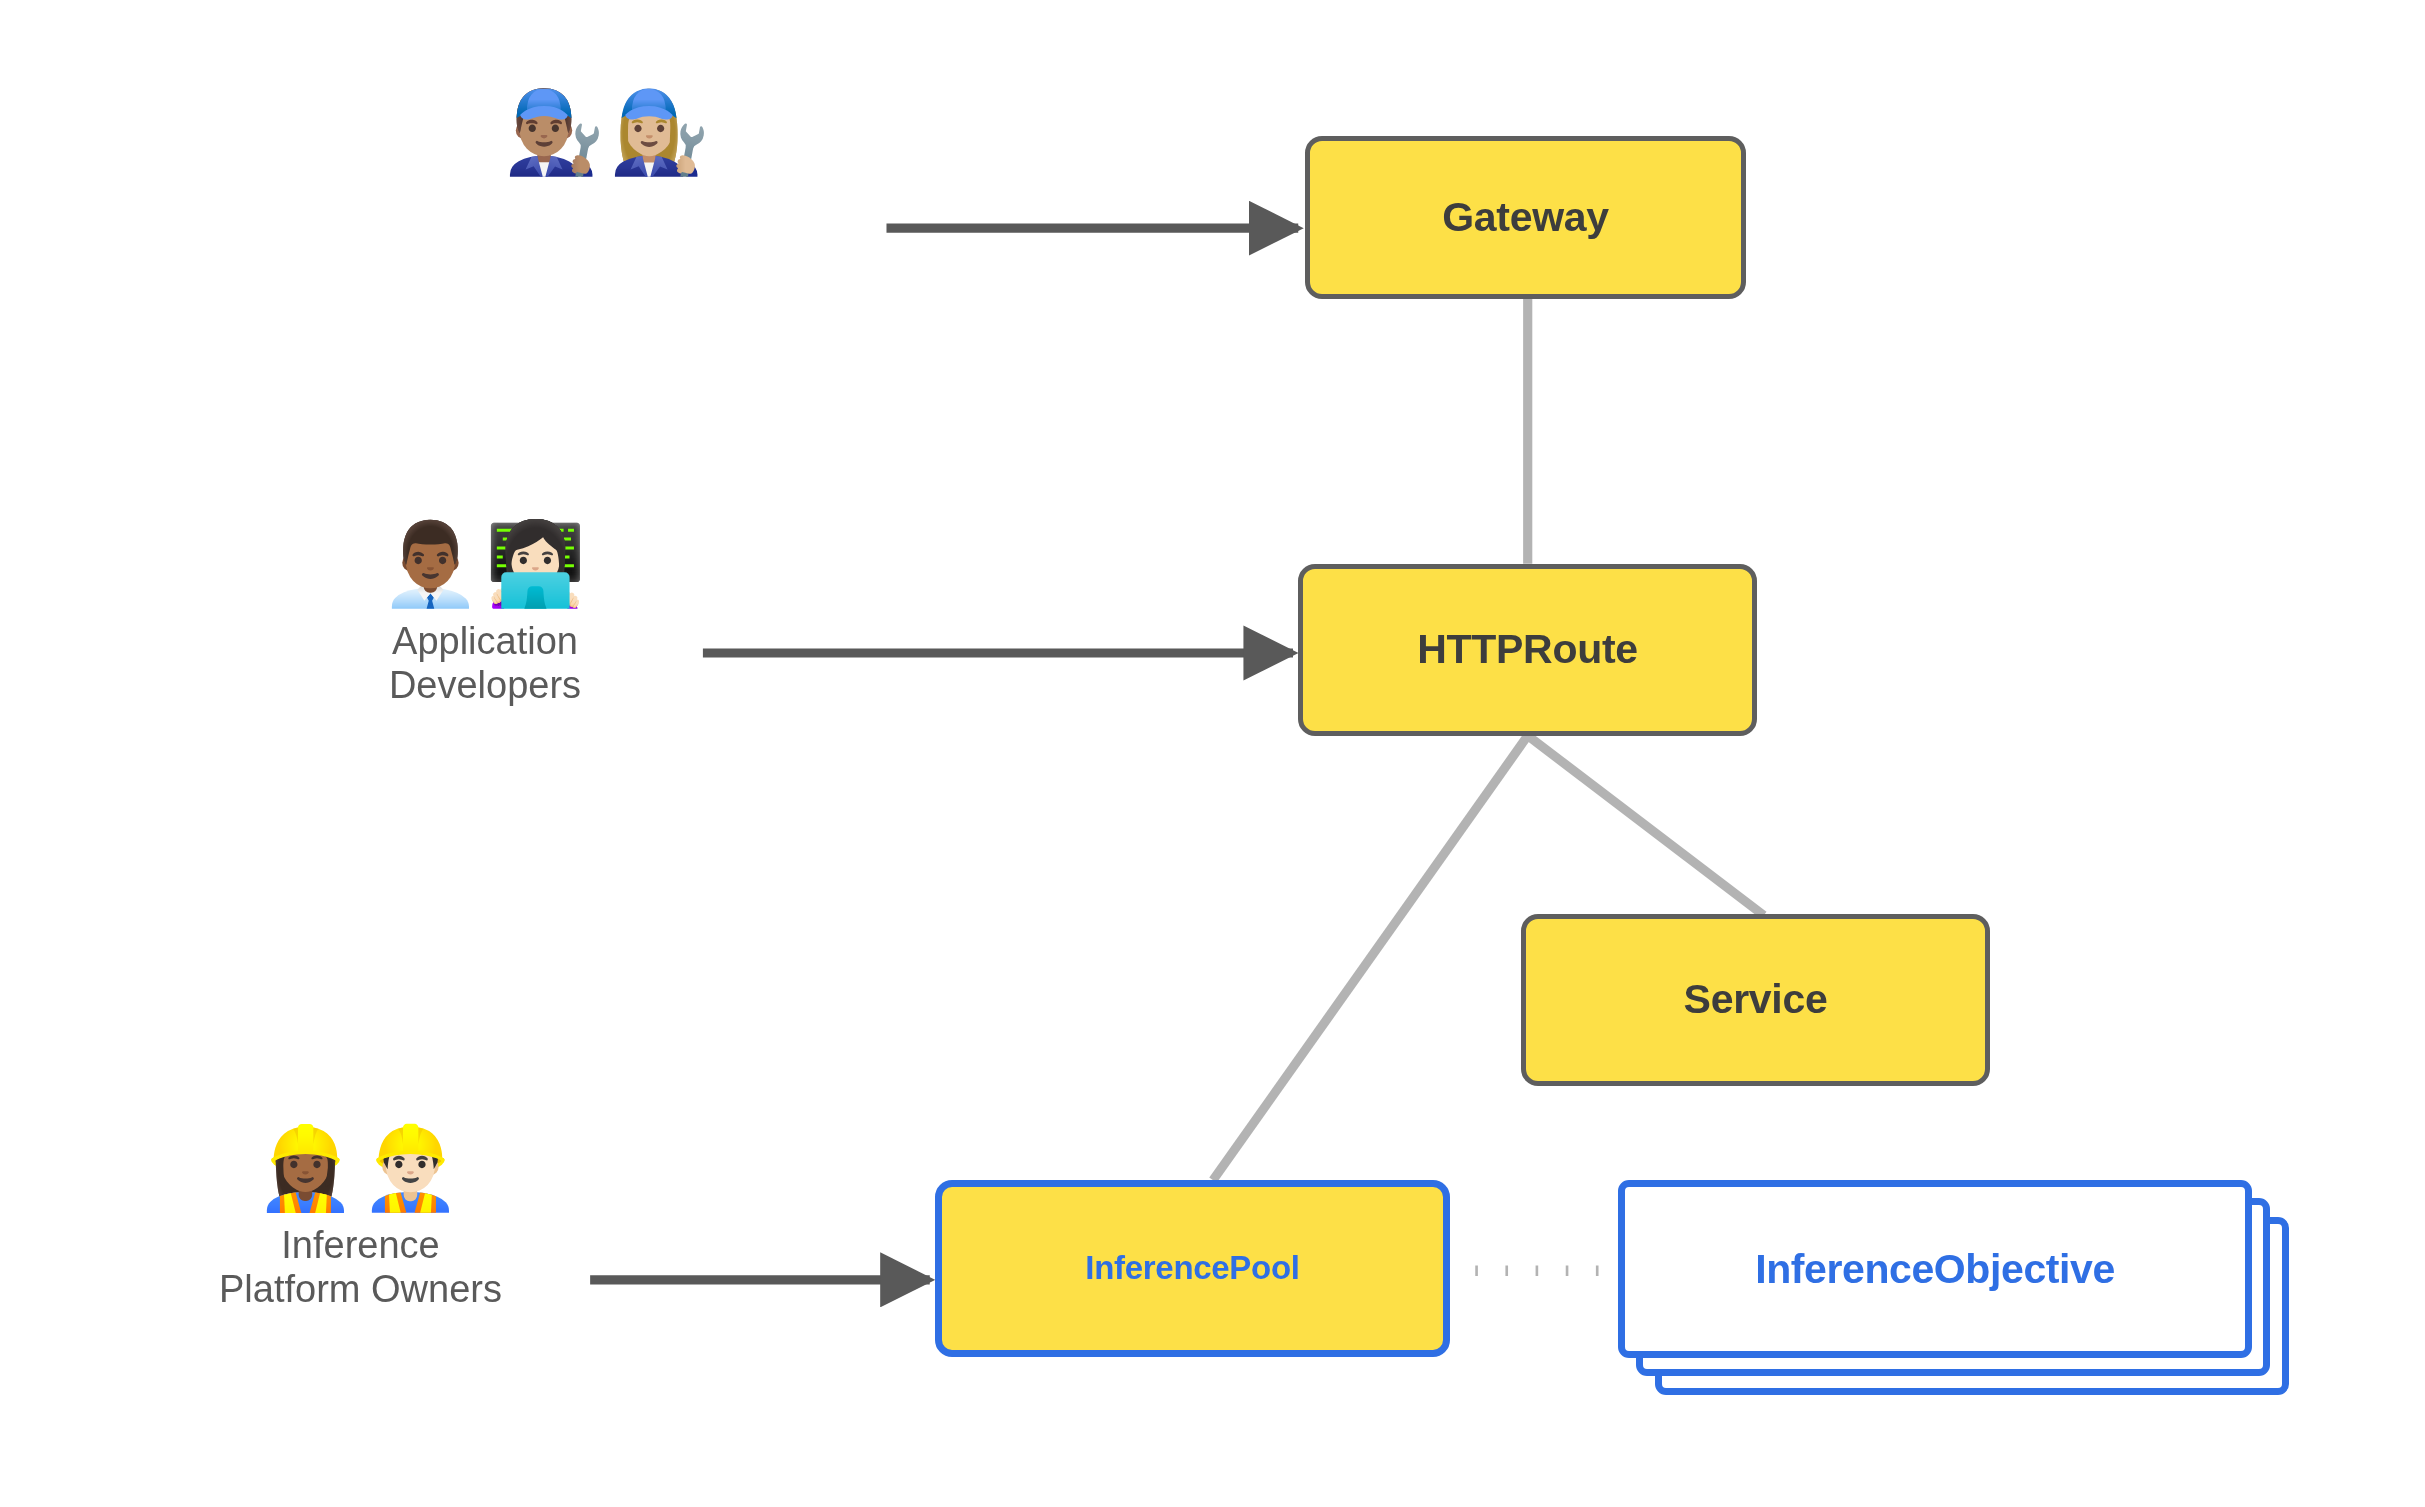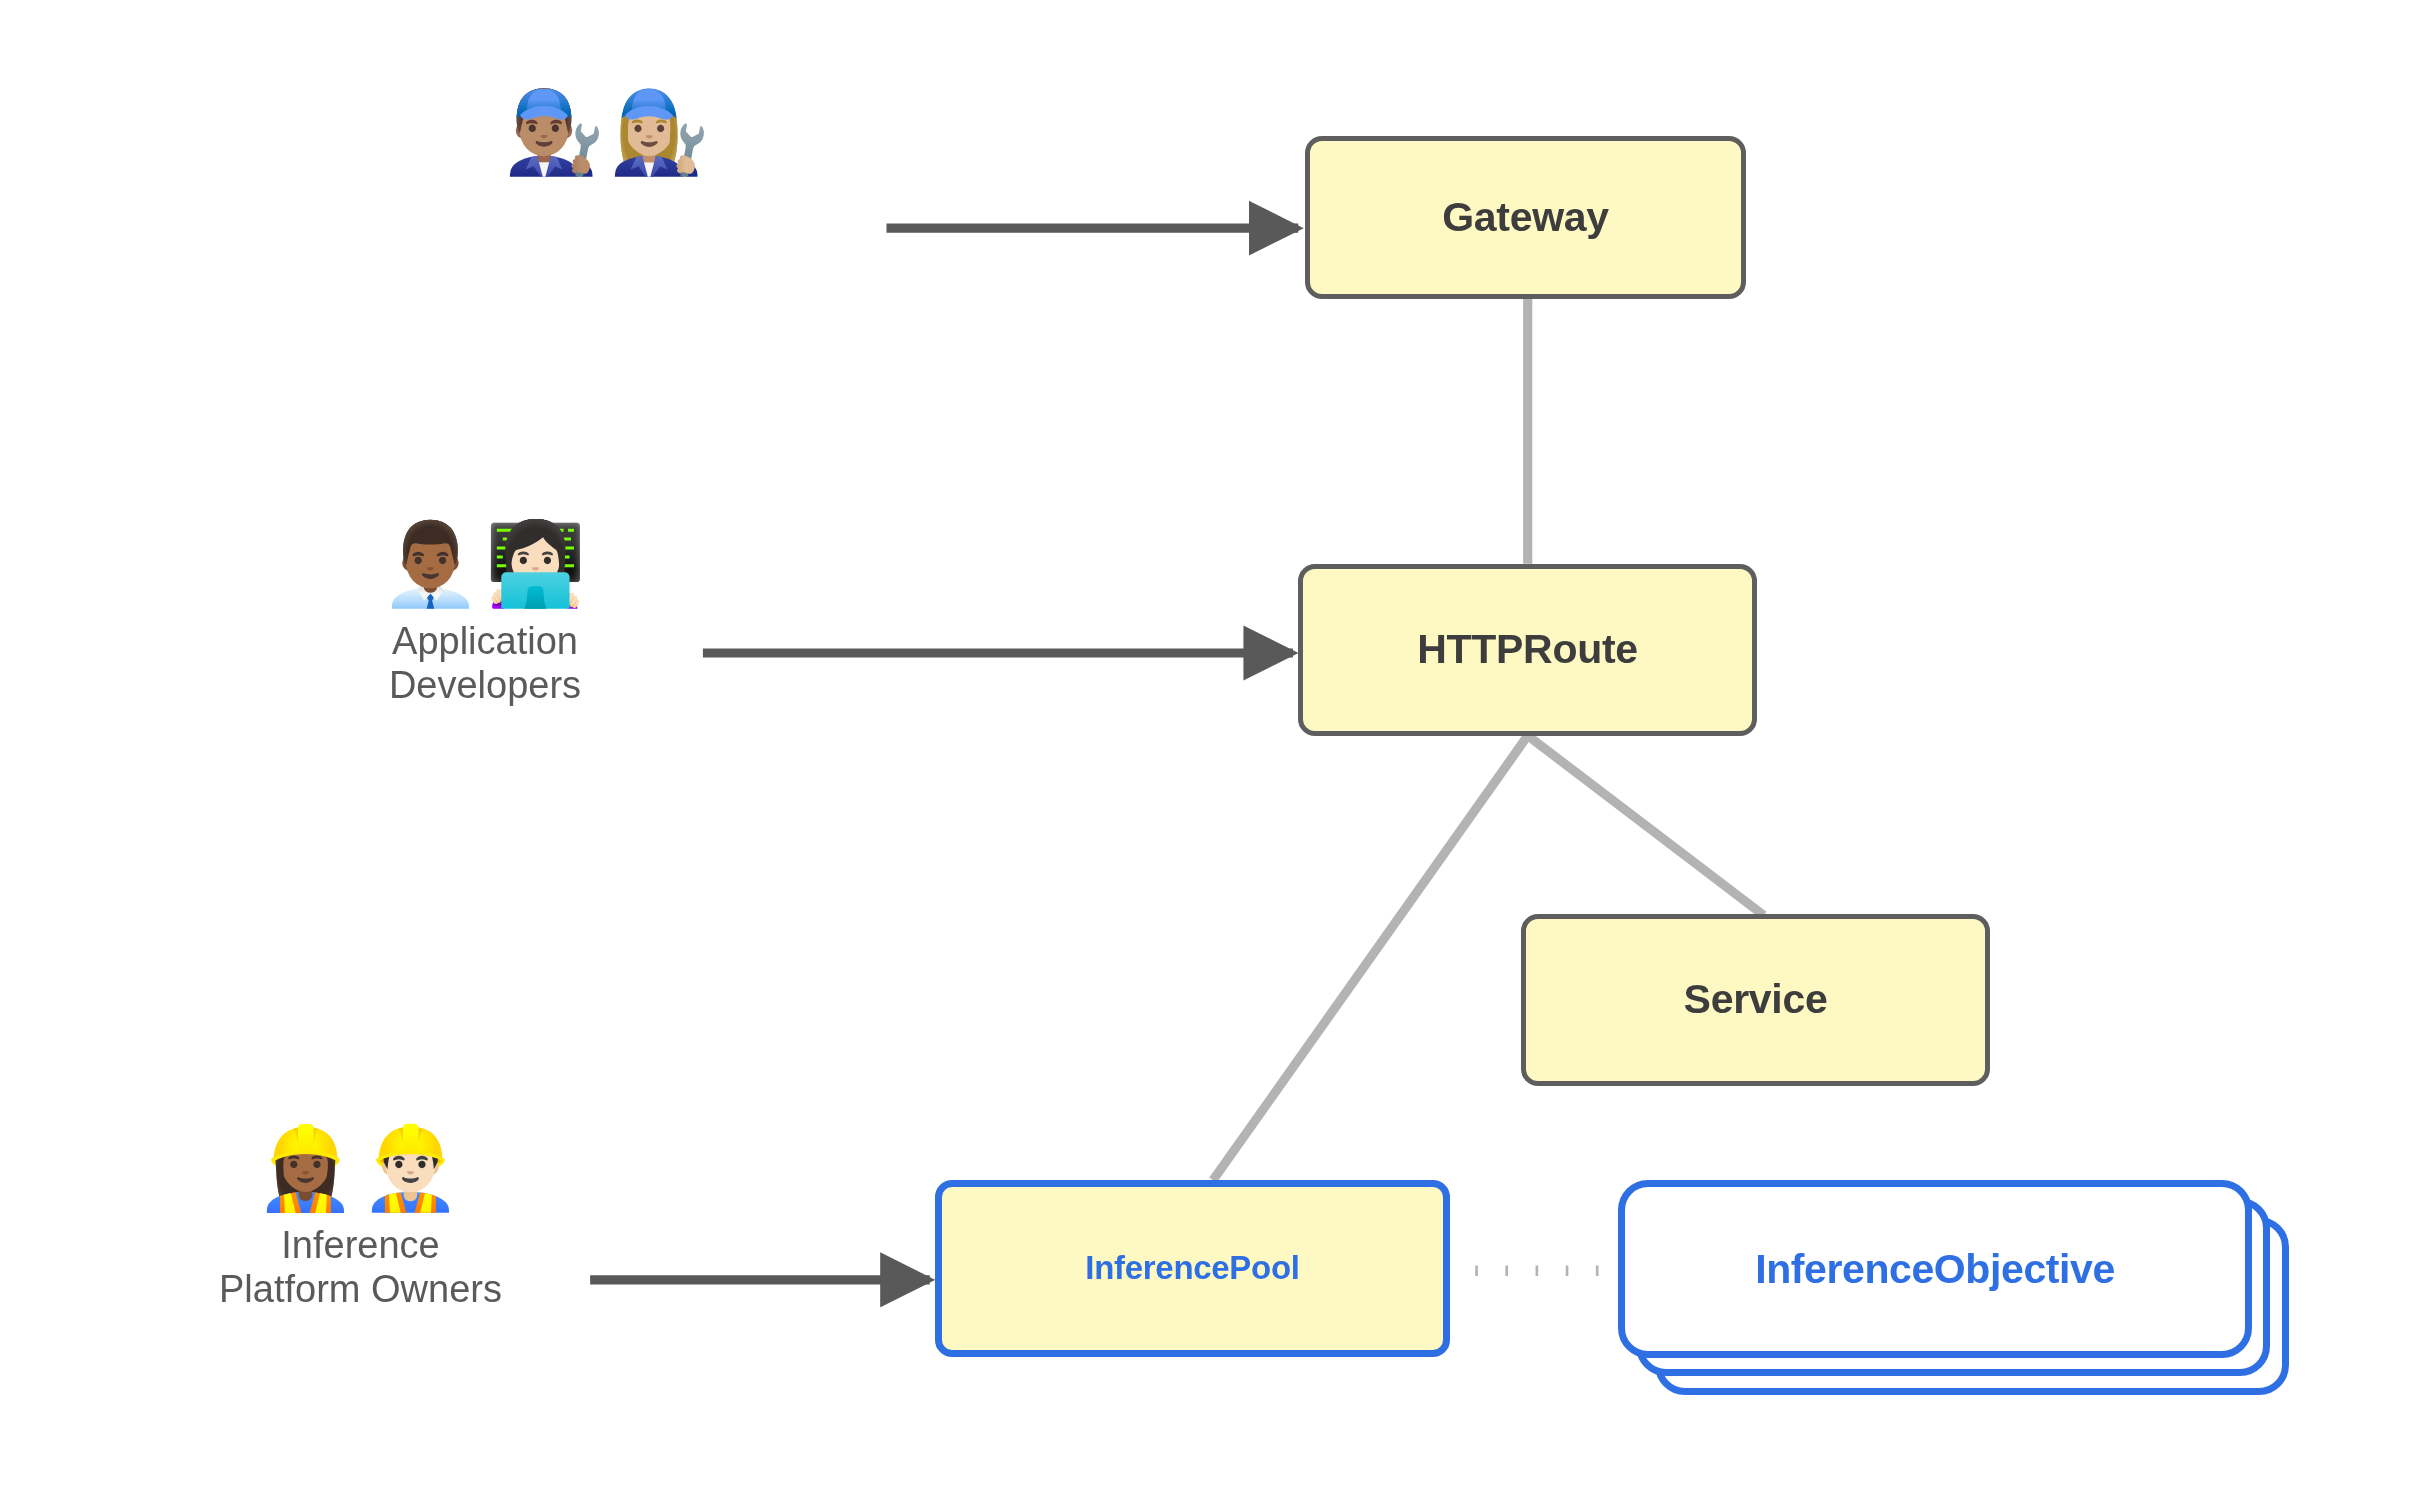--- a/index.html
+++ b/index.html
@@ -24,21 +24,21 @@
     left: 0;
     top: 0;
     width: 2426px;
     height: 1508px;
     pointer-events: none;
   }
   
   .node {
     position: absolute;
     box-sizing: border-box;
-    background: #fef9c3;
+    background: #fde047;
     border-style: solid;
     border-radius: 17px;
     display: flex;
     align-items: center;
     justify-content: center;
     text-align: left;
   }
   .node .node-label {
     font-weight: bold;
     letter-spacing: -0.3px;
@@ -79,21 +79,21 @@
     width: 672px;
     height: 216px;
   }
   .stack-card {
     position: absolute;
     box-sizing: border-box;
     width: 634px;
     height: 178px;
     background: #ffffff;
     border: 7.2px solid #2f6fe4;
-    border-radius: 30px;
+    border-radius: 11px;
   }
   .stack-card.back2  { left: 37px; top: 37px; }
   .stack-card.back1  { left: 18.4px; top: 18.4px; }
   .stack-card.front  {
     left: 0; top: 0;
     display: flex;
     align-items: center;
     justify-content: center;
   }
   .stack-card.front .node-label {

